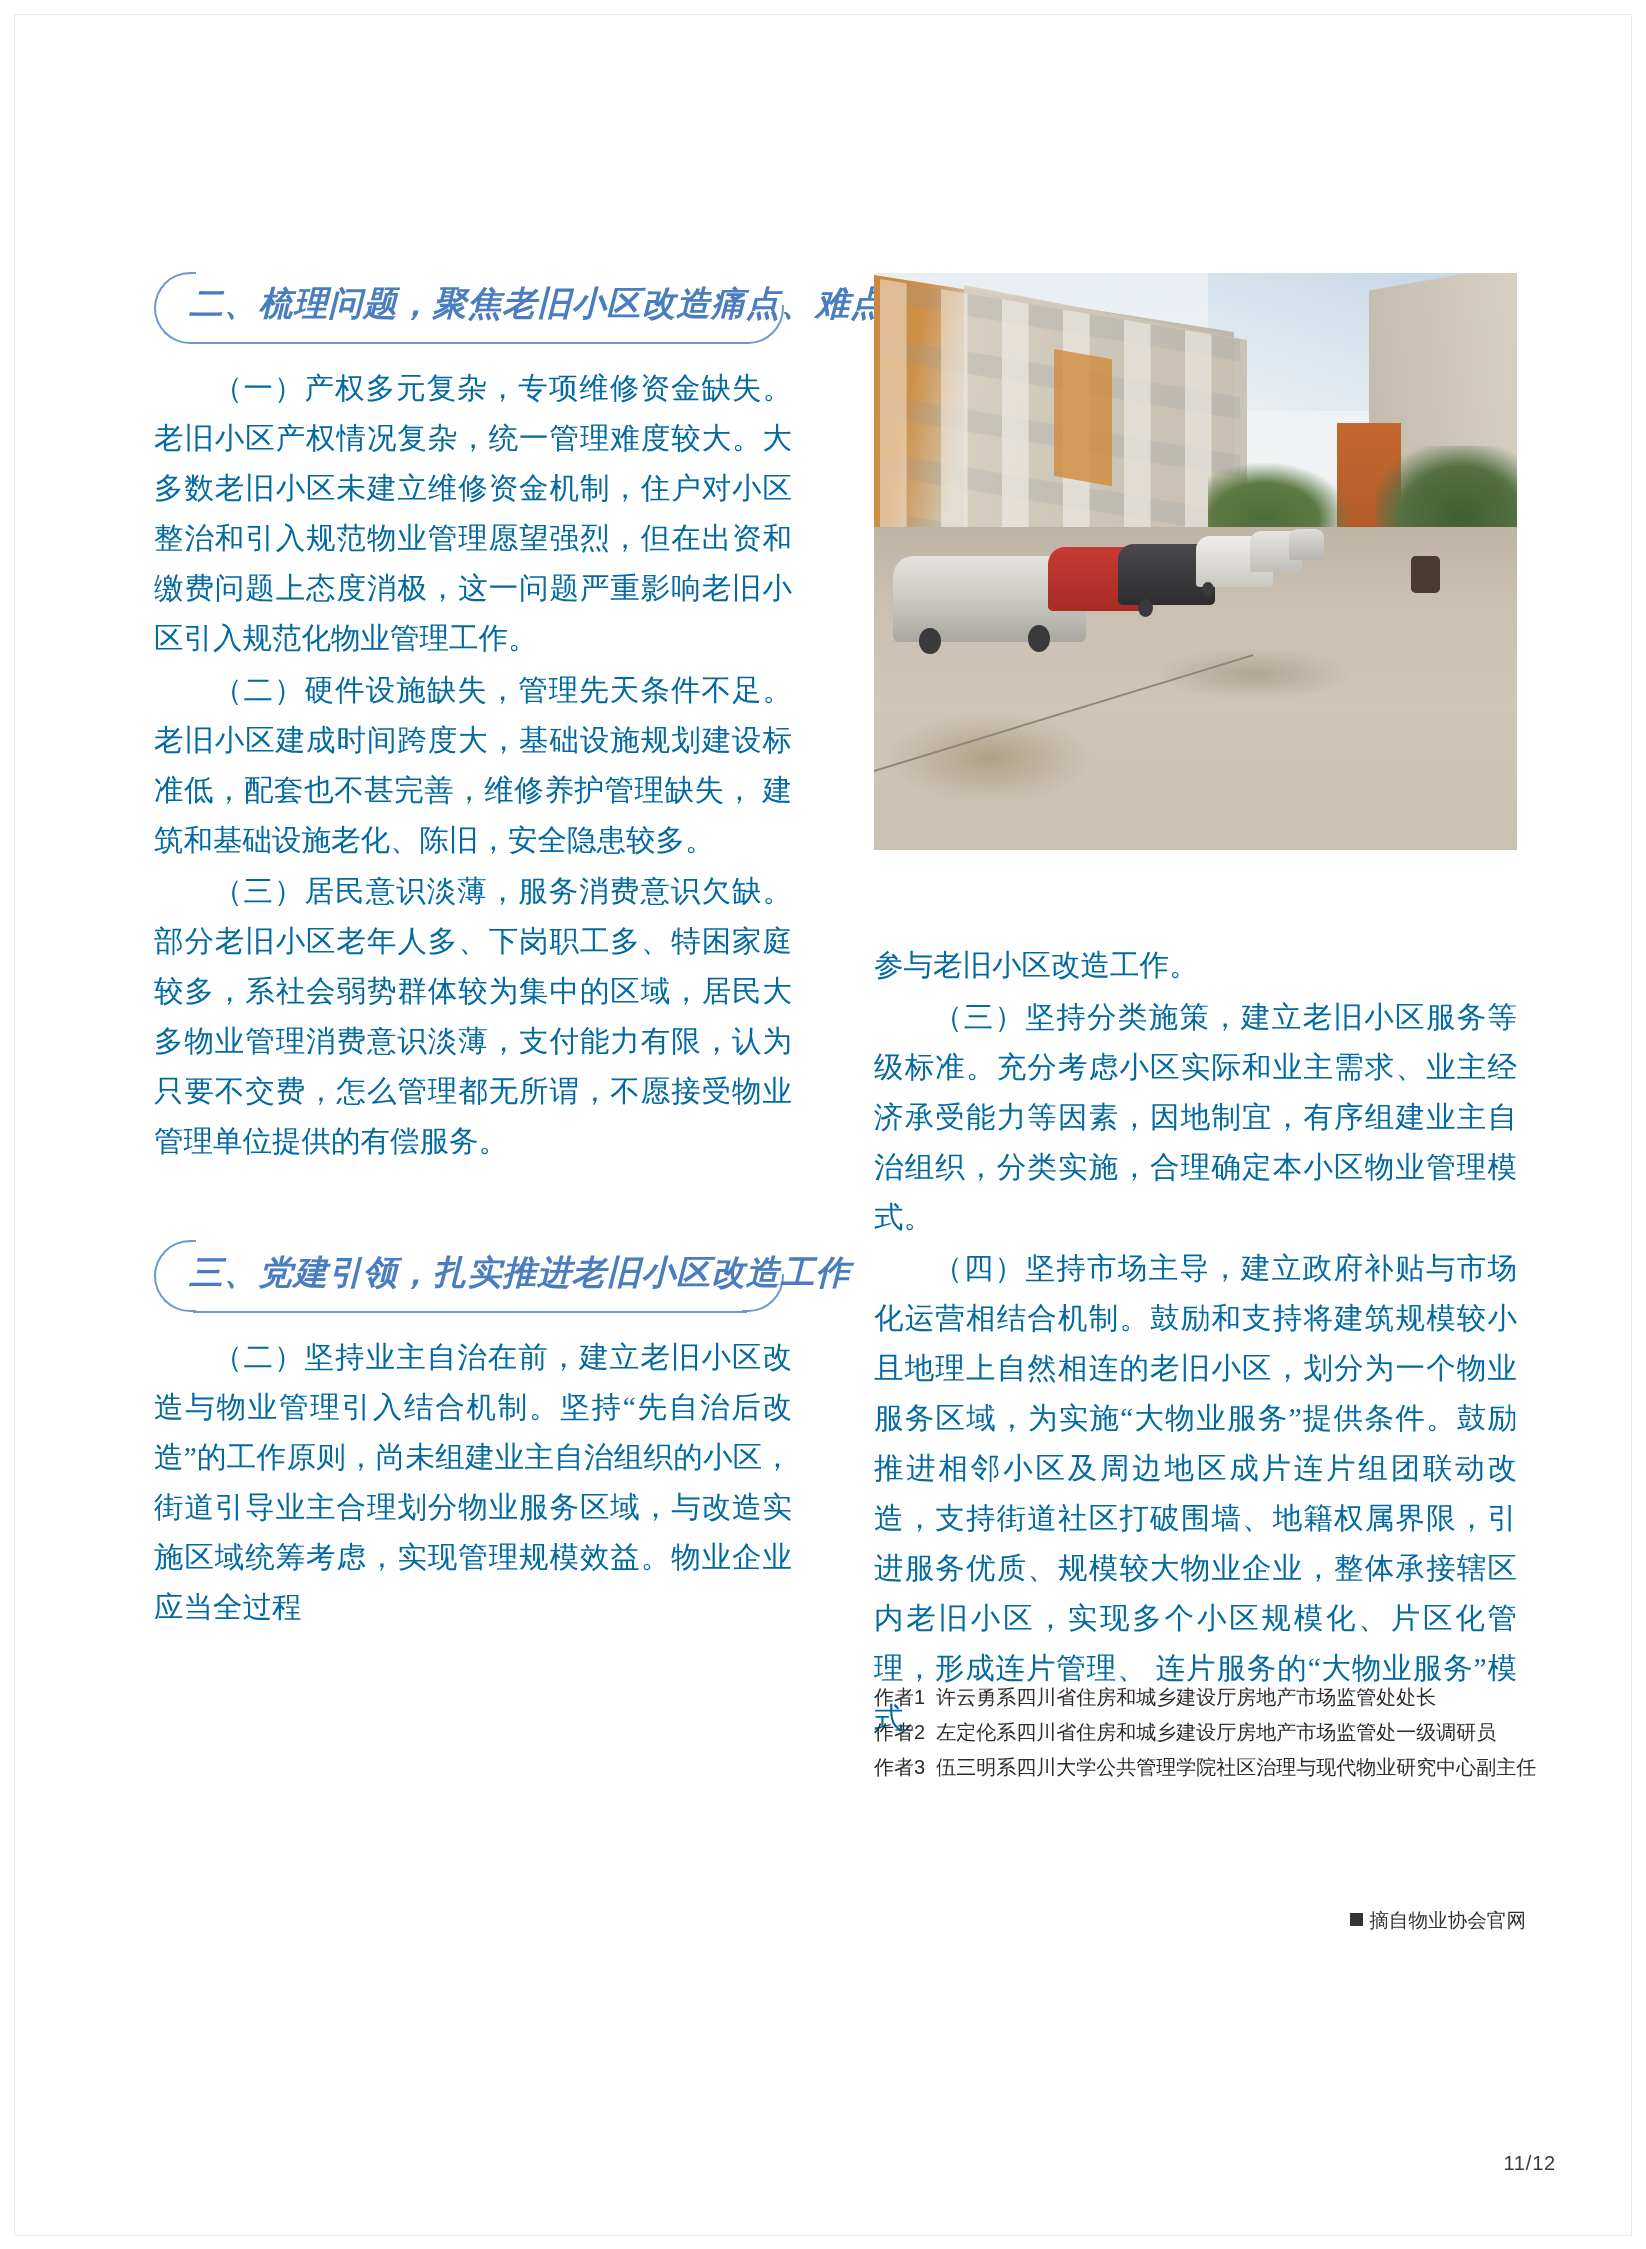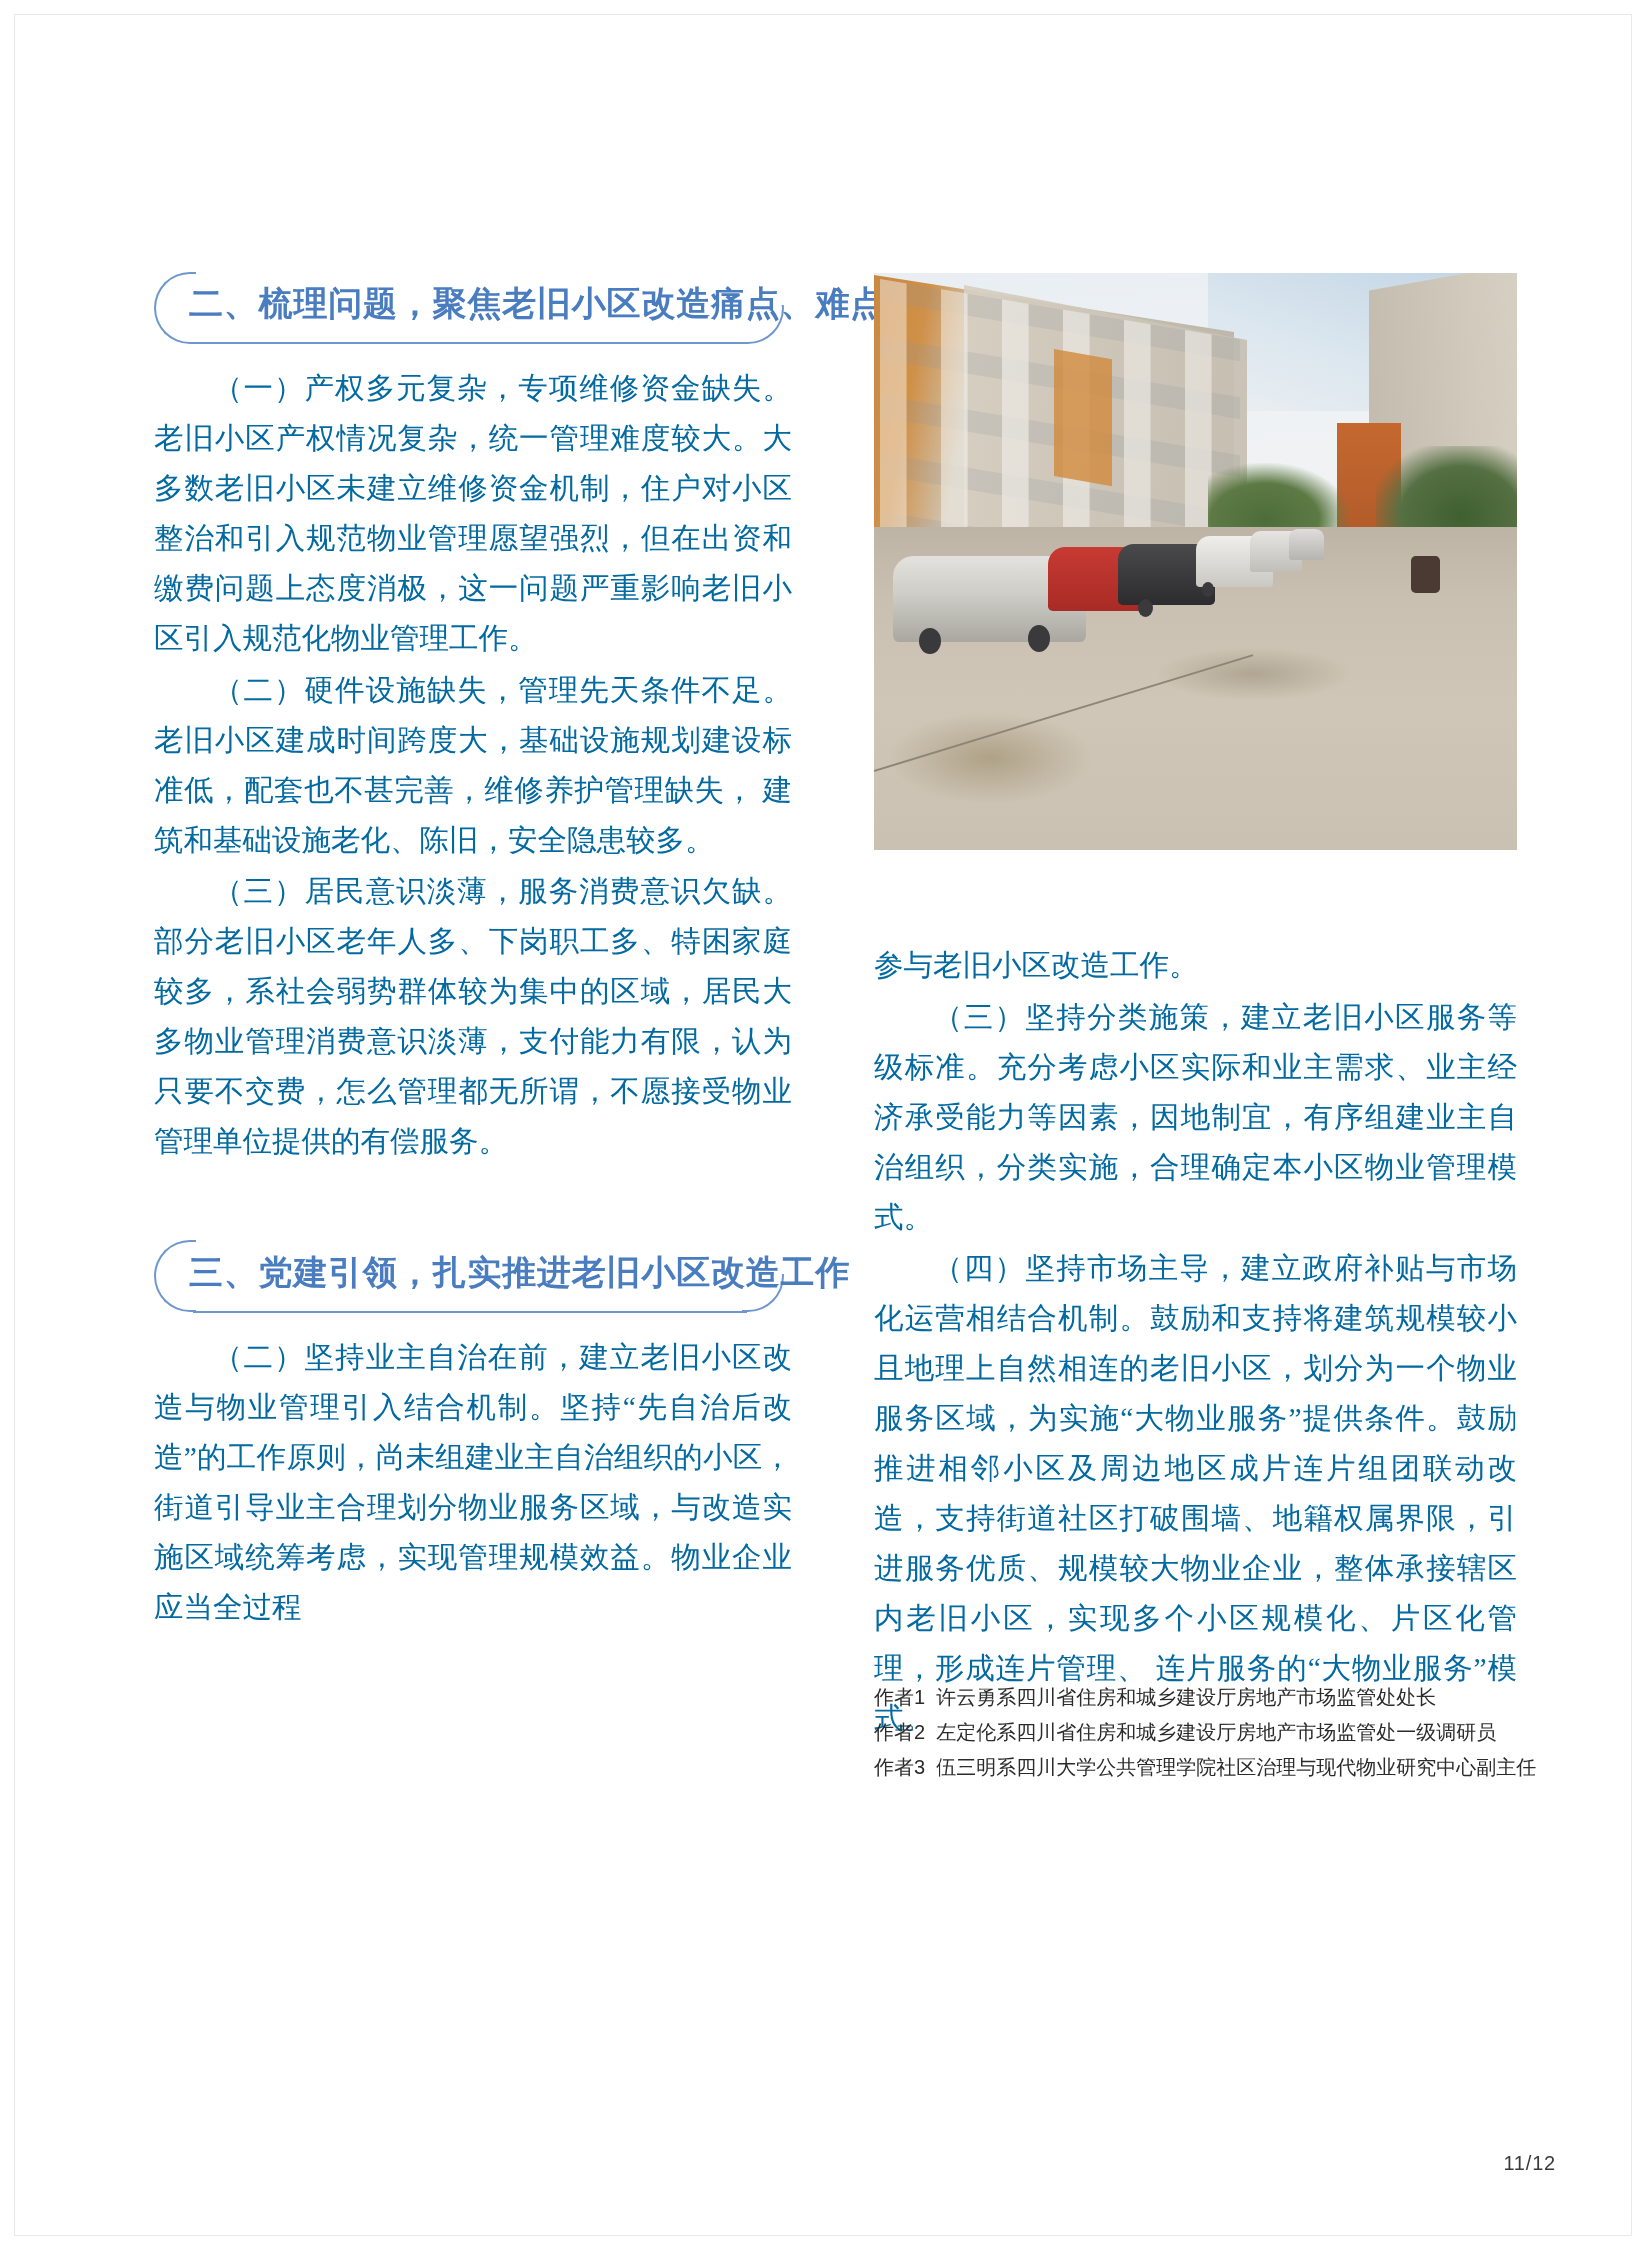--- a/index.html
+++ b/index.html
@@ -89,20 +89,21 @@
   .section-heading .heading-text {
     position: absolute;
     left: 35px;
     top: 14px;
     font-family: "Liberation Sans", "DejaVu Sans", sans-serif;
     font-weight: bold;
     font-size: 34px;
     letter-spacing: 0.8px;
     color: #4a7cc0;
     white-space: nowrap;
+    font-style: italic;
   }
 
   
   .body-par {
     font-family: "Liberation Serif", "DejaVu Serif", serif;
     font-size: 29.5px;
     line-height: 50px;
     color: #0369a1;
     text-align: justify;
     text-justify: inter-ideograph;
@@ -382,16 +383,19 @@
       <span class="a-label">作者1</span><span>许云勇系四川省住房和城乡建设厅房地产市场监管处处长</span>
     </div>
     <div class="a-line">
       <span class="a-label">作者2</span><span>左定伦系四川省住房和城乡建设厅房地产市场监管处一级调研员</span>
     </div>
     <div class="a-line">
       <span class="a-label">作者3</span><span>伍三明系四川大学公共管理学院社区治理与现代物业研究中心副主任</span>
     </div>
   </div>
 
+  <div class="source">
+    <span class="sq"></span><span>摘自物业协会官网</span>
+  </div>
 
   <div class="page-number">11/12</div>
 </div>
 
 
 </body></html>

